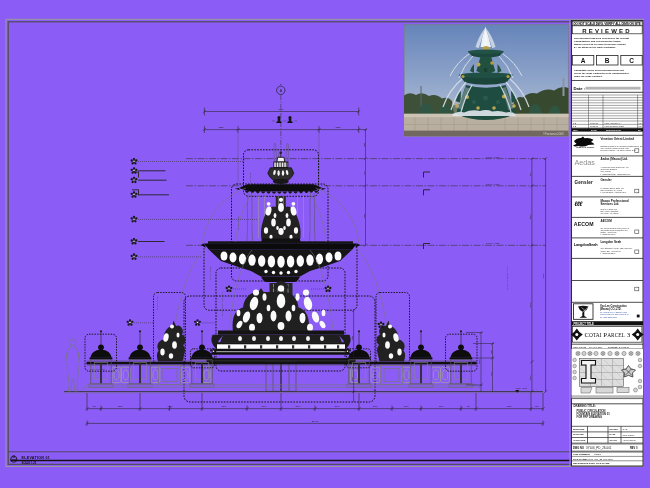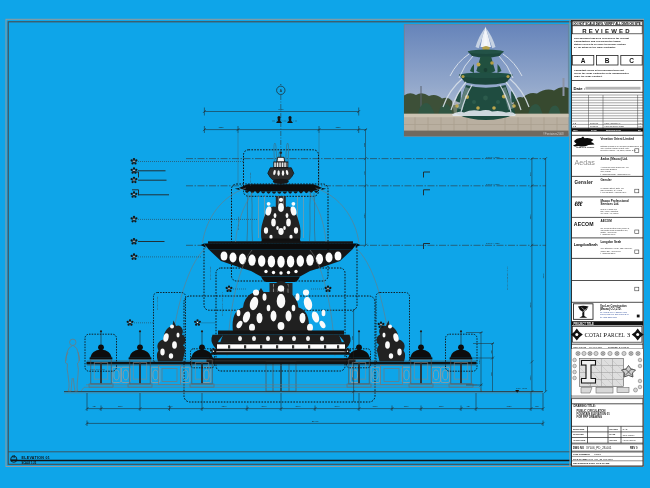--- a/index.html
+++ b/index.html
@@ -1,16 +1,16 @@
 <!DOCTYPE html>
 <html><head>
 <meta charset="utf-8">
 <style>
 html,body{margin:0;padding:0;background:#fff;}
-#page{position:relative;width:650px;height:488px;background:#0ea5e9;overflow:hidden;
+#page{position:relative;width:650px;height:488px;background:#8b5cf6;overflow:hidden;
 font-family:"Liberation Sans", sans-serif;}
 svg{position:absolute;left:0;top:0;}
 </style>
 </head>
 <body>
 <div id="page">
 <svg width="650" height="488" viewBox="0 0 650 488">
 <defs>
 <linearGradient id="sky" x1="0" y1="0" x2="0" y2="1">
  <stop offset="0" stop-color="#6684ba"></stop>

